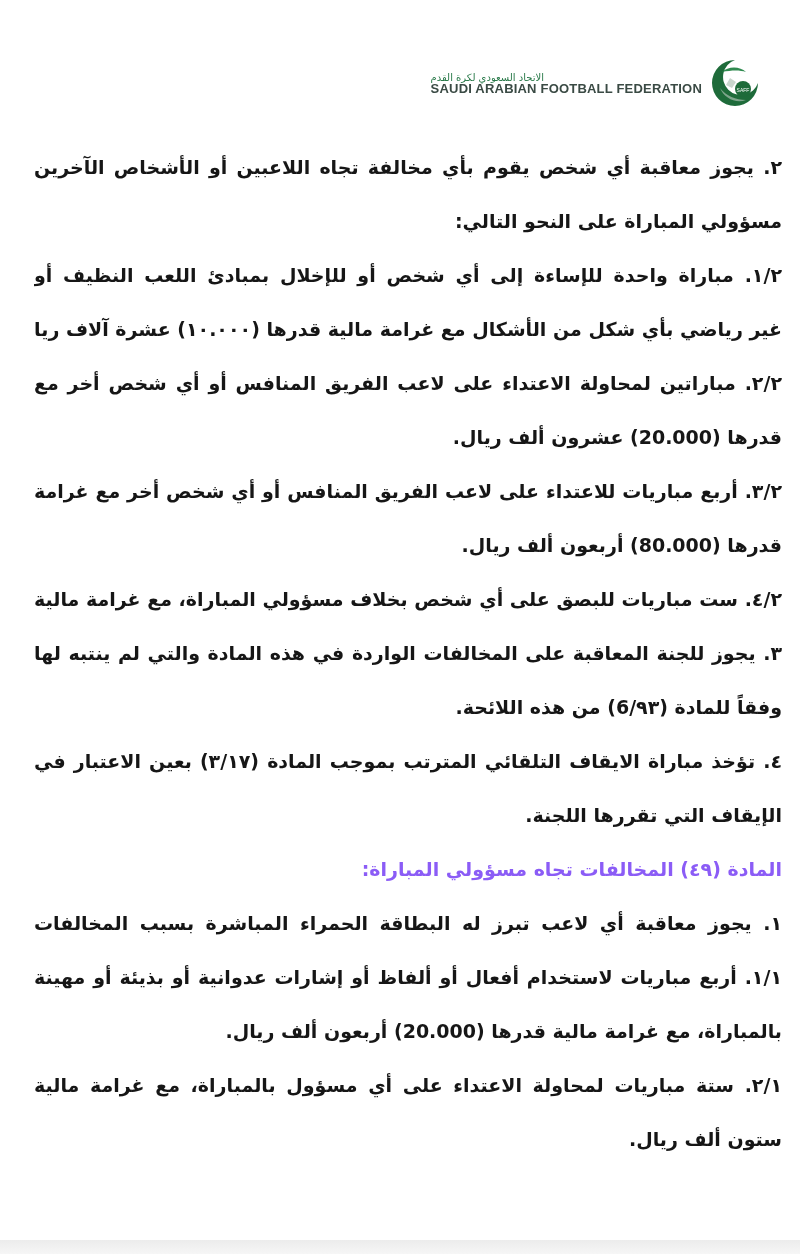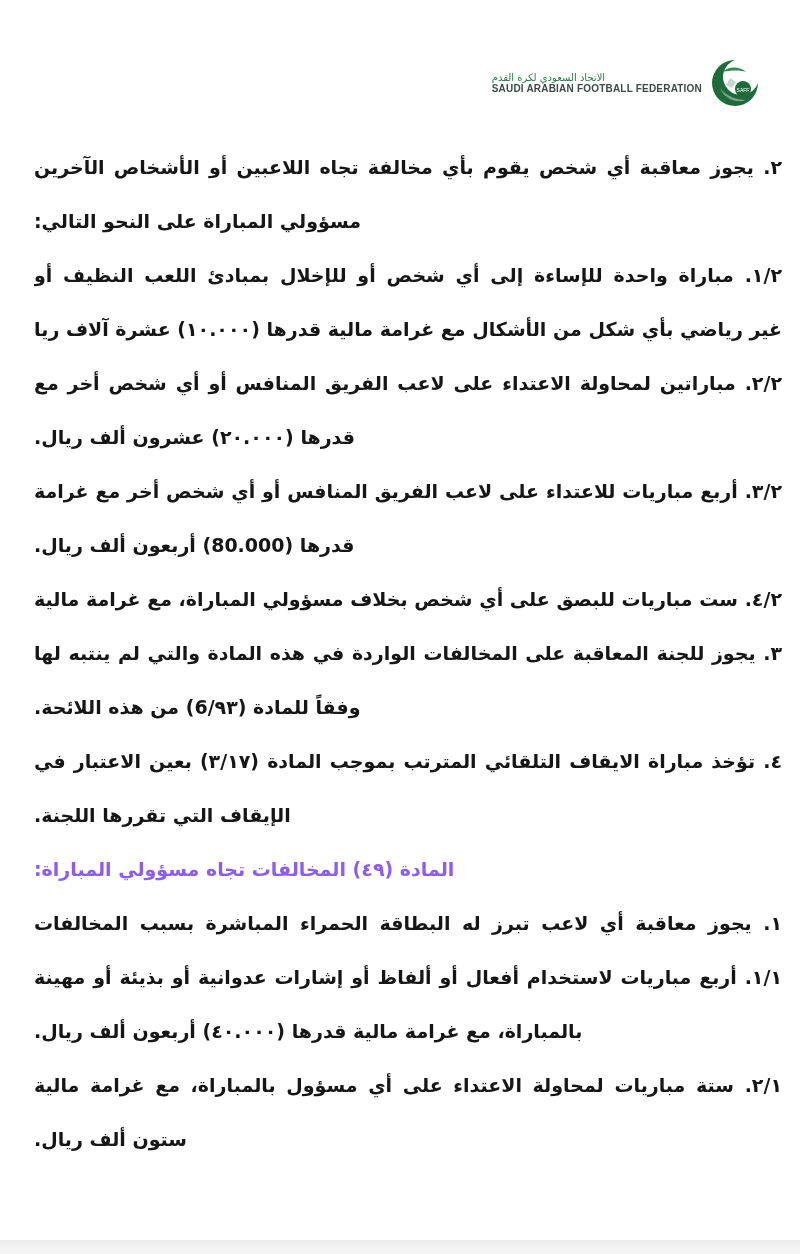--- a/index.html
+++ b/index.html
@@ -49,21 +49,21 @@
     }
     .logo-ar {
       font-size: 10px;
       color: #2a7a4a;
       letter-spacing: 1px;
       direction: rtl;
       line-height: 12px;
     }
     .logo-en {
       font-family: "Liberation Sans", sans-serif;
-      font-size: 10px;
+      font-size: 13px;
       font-weight: bold;
       color: #3a4a44;
       letter-spacing: 0.2px;
       line-height: 10px;
     }
     .logo-emblem {
       width: 50px;
       height: 50px;
     }
     
@@ -79,21 +79,21 @@
       font-size: 19px;
       font-weight: bold;
       line-height: 54px;
       height: 54px;
       white-space: nowrap;
       overflow: hidden;
       color: #161616;
       letter-spacing: -0.2px;
     }
     .line.full { text-align-last: justify; text-align: justify; white-space: normal; }
-    .line.short { text-align: left; }
+    .line.short { text-align: right; }
     .heading {
       font-weight: bold;
       color: #8b5cf6;
     }
   </style>
 </head>
 <body>
 
 <div class="page">
 
@@ -112,29 +112,29 @@
       <path d="M20 20 L26 24 L22 30 L16 27 Z" fill="#c9d6cd"></path>
     </svg>
   </div>
 
   <div class="content">
     <div class="line full">٢. يجوز معاقبة أي شخص يقوم بأي مخالفة تجاه اللاعبين أو الأشخاص الآخرين بخلاف</div>
     <div class="line short">مسؤولي المباراة على النحو التالي:</div>
     <div class="line full">١/٢. مباراة واحدة للإساءة إلى أي شخص أو للإخلال بمبادئ اللعب النظيف أو ارتكاب سلوك</div>
     <div class="line short">غير رياضي بأي شكل من الأشكال مع غرامة مالية قدرها (١٠.٠٠٠) عشرة آلاف ريال.</div>
     <div class="line full">٢/٢. مباراتين لمحاولة الاعتداء على لاعب الفريق المنافس أو أي شخص أخر مع غرامة مالية</div>
-    <div class="line short">قدرها (٢٠.٠٠٠) عشرون ألف ريال.</div>
+    <div class="line short">قدرها (20.000) عشرون ألف ريال.</div>
     <div class="line full">٣/٢. أربع مباريات للاعتداء على لاعب الفريق المنافس أو أي شخص أخر مع غرامة مالية</div>
     <div class="line short">قدرها (80.000) أربعون ألف ريال.</div>
     <div class="line full">٤/٢. ست مباريات للبصق على أي شخص بخلاف مسؤولي المباراة، مع غرامة مالية قدرها</div>
     <div class="line full">٣. يجوز للجنة المعاقبة على المخالفات الواردة في هذه المادة والتي لم ينتبه لها مسؤولو المباريات</div>
     <div class="line short">وفقاً للمادة (6/٩٣) من هذه اللائحة.</div>
     <div class="line full">٤. تؤخذ مباراة الايقاف التلقائي المترتب بموجب المادة (٣/١٧) بعين الاعتبار في احتساب مدة</div>
     <div class="line short">الإيقاف التي تقررها اللجنة.</div>
     <div class="line short heading">المادة (٤٩) المخالفات تجاه مسؤولي المباراة:</div>
     <div class="line full">١. يجوز معاقبة أي لاعب تبرز له البطاقة الحمراء المباشرة بسبب المخالفات الجسيمة تجاه</div>
     <div class="line full">١/١. أربع مباريات لاستخدام أفعال أو ألفاظ أو إشارات عدوانية أو بذيئة أو مهينة تجاه أي مسؤول</div>
-    <div class="line short">بالمباراة، مع غرامة مالية قدرها (٤٠.٠٠٠) أربعون ألف ريال.</div>
+    <div class="line short">بالمباراة، مع غرامة مالية قدرها (20.000) أربعون ألف ريال.</div>
     <div class="line full">٢/١. ستة مباريات لمحاولة الاعتداء على أي مسؤول بالمباراة، مع غرامة مالية قدرها (٦٠.٠٠٠)</div>
     <div class="line short">ستون ألف ريال.</div>
   </div>
 </div>
 <div class="bottom-shadow"></div>
 
 </body></html>

